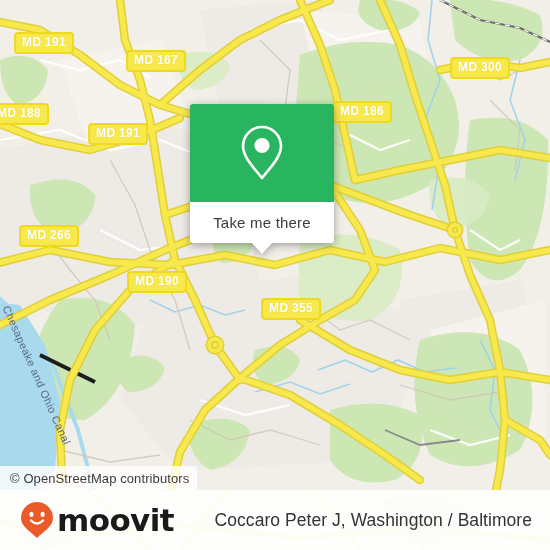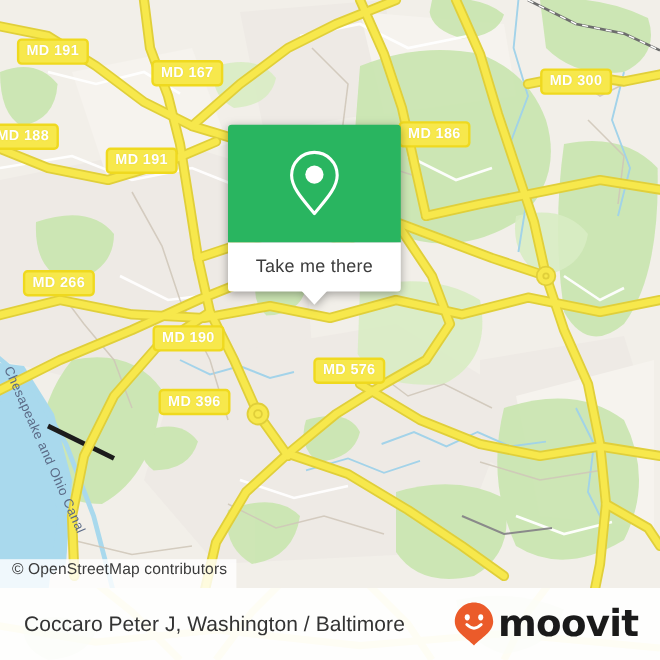--- a/index.html
+++ b/index.html
@@ -103,20 +103,21 @@
   }
 
   
   #attribution {
     position: absolute;
     left: 0;
     top: 466px;
     height: 24px;
     padding: 0 8px 0 10px;
     display: flex;
+    align-items: center;
     background: rgba(255,255,255,.82);
     color: #3b3b3b;
     font-size: 13px;
     font-family: "Liberation Sans", sans-serif;
     letter-spacing: .1px;
   }
 
   
   #footer {
     position: absolute;
@@ -316,22 +317,21 @@
     </svg>
 
     <div class="shield" style="left:44px;  top:43px;">MD 191</div>
     <div class="shield" style="left:156px; top:61px;">MD 167</div>
     <div class="shield" style="left:480px; top:68px;">MD 300</div>
     <div class="shield" style="left:19px;  top:114px;">MD 188</div>
     <div class="shield" style="left:362px; top:112px;">MD 186</div>
     <div class="shield" style="left:118px; top:134px;">MD 191</div>
     <div class="shield" style="left:49px;  top:236px;">MD 266</div>
     <div class="shield" style="left:157px; top:255px;margin-top:27px;">MD 190</div>
-    <div class="shield" style="left:291px; top:309px;">MD 576</div>
-    <div class="shield" style="left:162px; top:335px;">MD 396</div>
+    <div class="shield" style="left:291px; top:309px;">MD 355</div>
 
     <div class="water-label" style="left:6px; top:300px; transform: rotate(66deg);">Chesapeake and Ohio Canal</div>
 
     <div id="callout">
       <div id="callout-top">
         <svg width="46" height="58" viewBox="0 0 46 58">
           <path d="M23 3 C12.5 3 4 11.5 4 22 C4 33.5 16 45 23 54 C30 45 42 33.5 42 22 C42 11.5 33.5 3 23 3 Z" fill="none" stroke="#ffffff" stroke-width="2.6" stroke-linejoin="round"></path>
           <circle cx="23" cy="21.5" r="7.6" fill="#ffffff"></circle>
         </svg>
       </div>
@@ -356,26 +356,26 @@
         <path d="M470,-20 L440,20 L420,60"></path>
         <path d="M-10,30 L80,45 L180,35 L300,48 L420,38 L550,50"></path>
       </g>
       <g fill="#cfe7b5" opacity=".55">
         <path d="M380,10 Q430,0 470,18 Q460,50 420,55 Q385,45 380,10 Z"></path>
         <path d="M20,28 Q60,18 80,36 Q72,58 40,60 Q16,50 20,28 Z"></path>
       </g>
     </svg>
     <div id="footer-veil"></div>
     <div id="footer-content">
-      <div id="footer-title">Coccaro Peter J, Washington / Baltimore</div>
       <div id="brand">
         <svg width="34" height="38" viewBox="0 0 34 38">
           <path d="M17 1 C8.2 1 1 8.2 1 17 C1 26 11 30.5 17 37 C23 30.5 33 26 33 17 C33 8.2 25.8 1 17 1 Z" fill="#eb5b2a"></path>
           <ellipse cx="11.4" cy="13.4" rx="2.1" ry="2.6" fill="#ffffff"></ellipse>
           <ellipse cx="22.6" cy="13.4" rx="2.1" ry="2.6" fill="#ffffff"></ellipse>
           <path d="M11 19.5 Q17 25.5 23 19.5" fill="none" stroke="#ffffff" stroke-width="2.4" stroke-linecap="round"></path>
         </svg>
         <span id="brand-word">moovit</span>
       </div>
+      <div id="footer-title">Coccaro Peter J, Washington / Baltimore</div>
     </div>
   </div>
 
 </div>
 
 </body></html>

